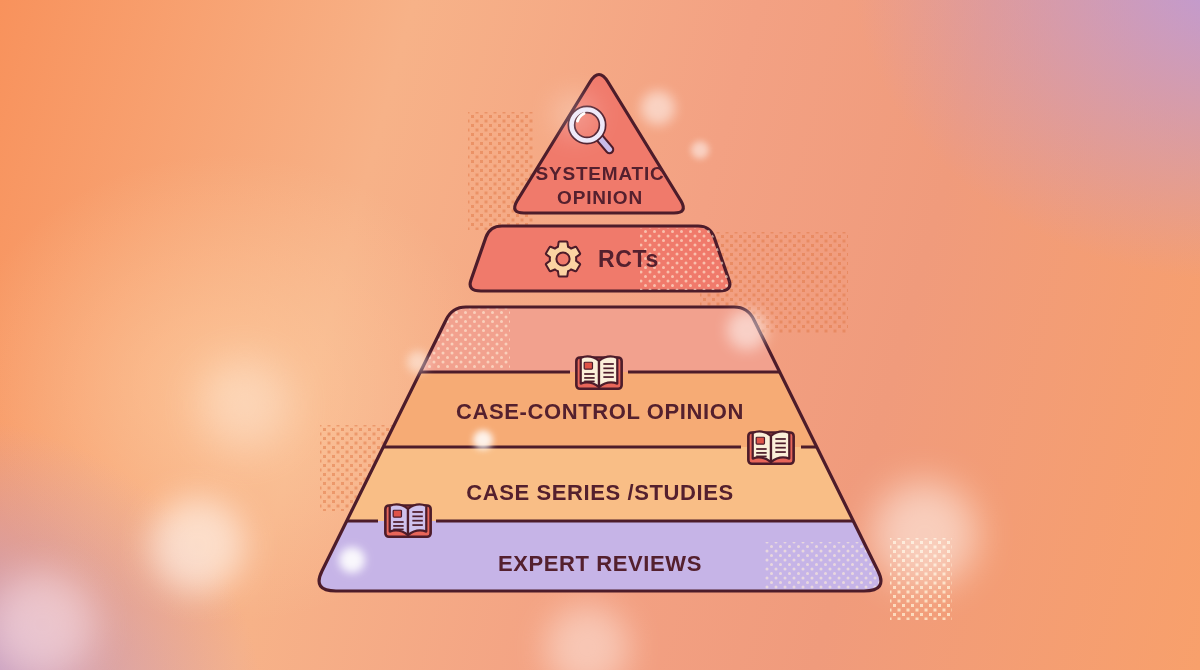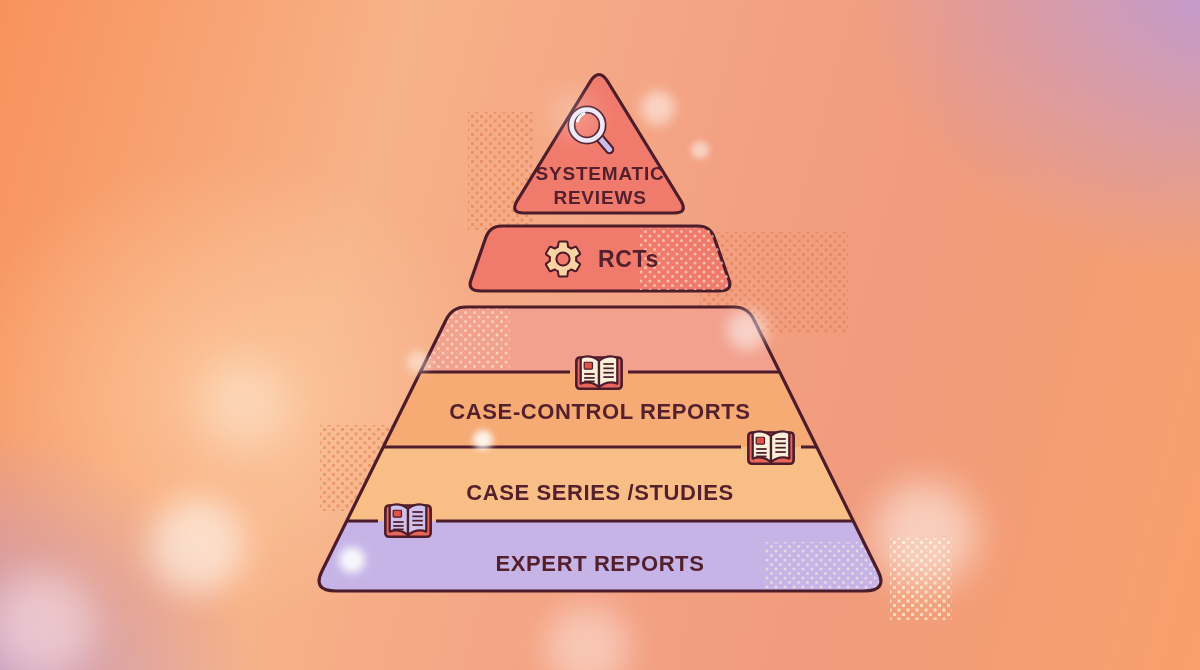--- a/index.html
+++ b/index.html
@@ -155,32 +155,32 @@
     <svg width="62" height="62" viewBox="0 0 62 62">
       <line x1="38.5" y1="38.5" x2="49.5" y2="51.5" stroke="#4D1C2A" stroke-width="9.5" stroke-linecap="round"></line>
       <line x1="38.5" y1="38.5" x2="49.5" y2="51.5" stroke="#C9BCE8" stroke-width="5.2" stroke-linecap="round"></line>
       <circle cx="27" cy="27" r="15.5" fill="none" stroke="#4D1C2A" stroke-width="8"></circle>
       <circle cx="27" cy="27" r="15.5" fill="none" stroke="#EDE7F8" stroke-width="4.6"></circle>
       <path d="M 17.5 23 A 12 12 0 0 1 24 15.5" fill="none" stroke="#FFFFFF" stroke-width="3" stroke-linecap="round"></path>
     </svg>
   </div>
 
   <div class="lbl top-lbl">SYSTEMATIC
-REVIEWS</div>
+OPINION</div>
 
   <div class="rcts-row">
     <svg width="44" height="44" viewBox="0 0 24 24">
       <path fill="#FBD3A2" fill-rule="evenodd" stroke="#4D1C2A" stroke-width="1.1" d="M19.14,12.94c0.04-0.3,0.06-0.61,0.06-0.94c0-0.32-0.02-0.64-0.07-0.94l2.03-1.58c0.18-0.14,0.23-0.41,0.12-0.61 l-1.92-3.32c-0.12-0.22-0.37-0.29-0.59-0.22l-2.39,0.96c-0.5-0.38-1.03-0.7-1.62-0.94L14.4,2.81c-0.04-0.24-0.24-0.41-0.48-0.41 h-3.84c-0.24,0-0.43,0.17-0.47,0.41L9.25,5.35C8.66,5.59,8.12,5.92,7.63,6.29L5.24,5.33c-0.22-0.08-0.47,0-0.59,0.22L2.74,8.87 C2.62,9.08,2.66,9.34,2.86,9.48l2.03,1.58C4.84,11.36,4.8,11.69,4.8,12s0.02,0.64,0.07,0.94l-2.03,1.58 c-0.18,0.14-0.23,0.41-0.12,0.61l1.92,3.32c0.12,0.22,0.37,0.29,0.59,0.22l2.39-0.96c0.5,0.38,1.03,0.7,1.62,0.94l0.36,2.54 c0.05,0.24,0.24,0.41,0.48,0.41h3.84c0.24,0,0.44-0.17,0.47-0.41l0.36-2.54c0.59-0.24,1.13-0.56,1.62-0.94l2.39,0.96 c0.22,0.08,0.47,0,0.59-0.22l1.92-3.32c0.12-0.22,0.07-0.47-0.12-0.61L19.14,12.94z M12,15.6c-1.98,0-3.6-1.62-3.6-3.6 s1.62-3.6,3.6-3.6s3.6,1.62,3.6,3.6S13.98,15.6,12,15.6z"></path>
     </svg>
     <span>RCTs</span>
   </div>
 
-  <div class="lbl" style="top:399px;">CASE-CONTROL REPORTS</div>
+  <div class="lbl" style="top:399px;">CASE-CONTROL OPINION</div>
   <div class="lbl" style="top:480px;">CASE SERIES /STUDIES</div>
-  <div class="lbl" style="top:551px;">EXPERT REPORTS</div>
+  <div class="lbl" style="top:551px;">EXPERT REVIEWS</div>
 
   <div class="bokeh z6" style="left:552px;top:92px;width:46px;height:46px;filter:blur(12px);opacity:.22;"></div>
   <div class="bokeh z6" style="left:641px;top:91px;width:34px;height:34px;filter:blur(6px);opacity:.5;"></div>
   <div class="bokeh z6" style="left:691px;top:141px;width:18px;height:18px;filter:blur(3px);opacity:.5;"></div>
   <div class="bokeh z6" style="left:727px;top:310px;width:40px;height:40px;filter:blur(7px);opacity:.5;"></div>
   <div class="bokeh z6" style="left:407px;top:351px;width:22px;height:22px;filter:blur(4px);opacity:.45;"></div>
   <div class="bokeh z6" style="left:473px;top:430px;width:20px;height:20px;filter:blur(3px);opacity:.85;"></div>
   <div class="bokeh z6" style="left:339px;top:547px;width:26px;height:26px;filter:blur(4px);opacity:.9;"></div>
 
 </div>

